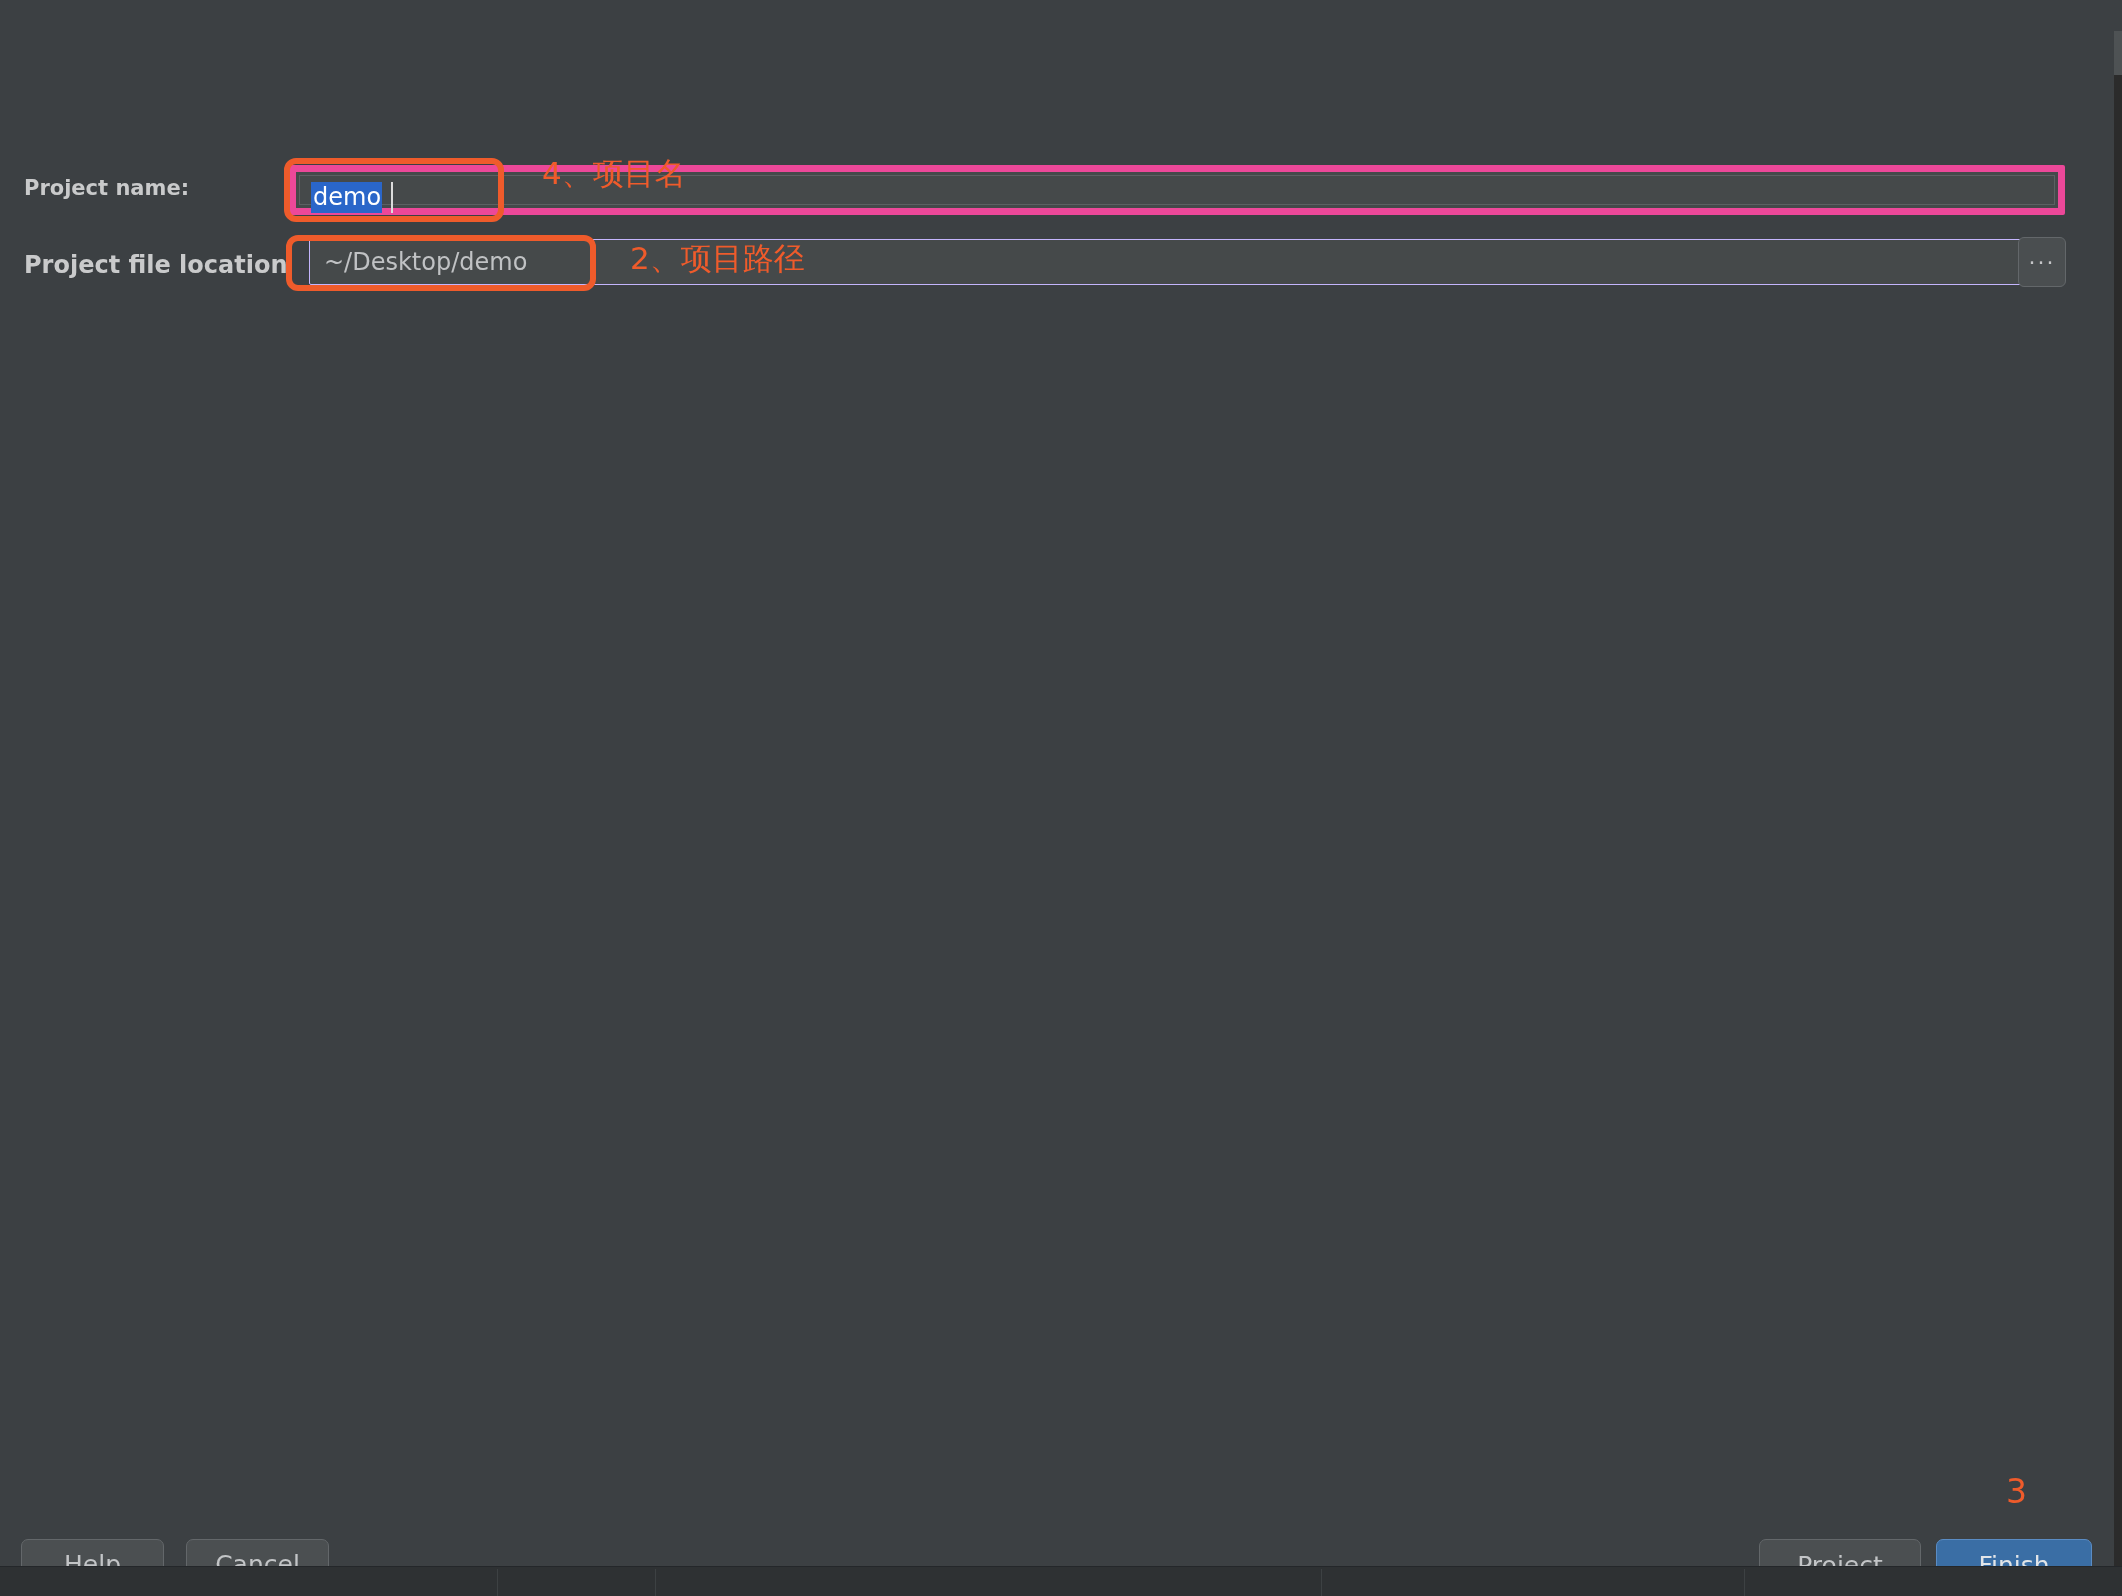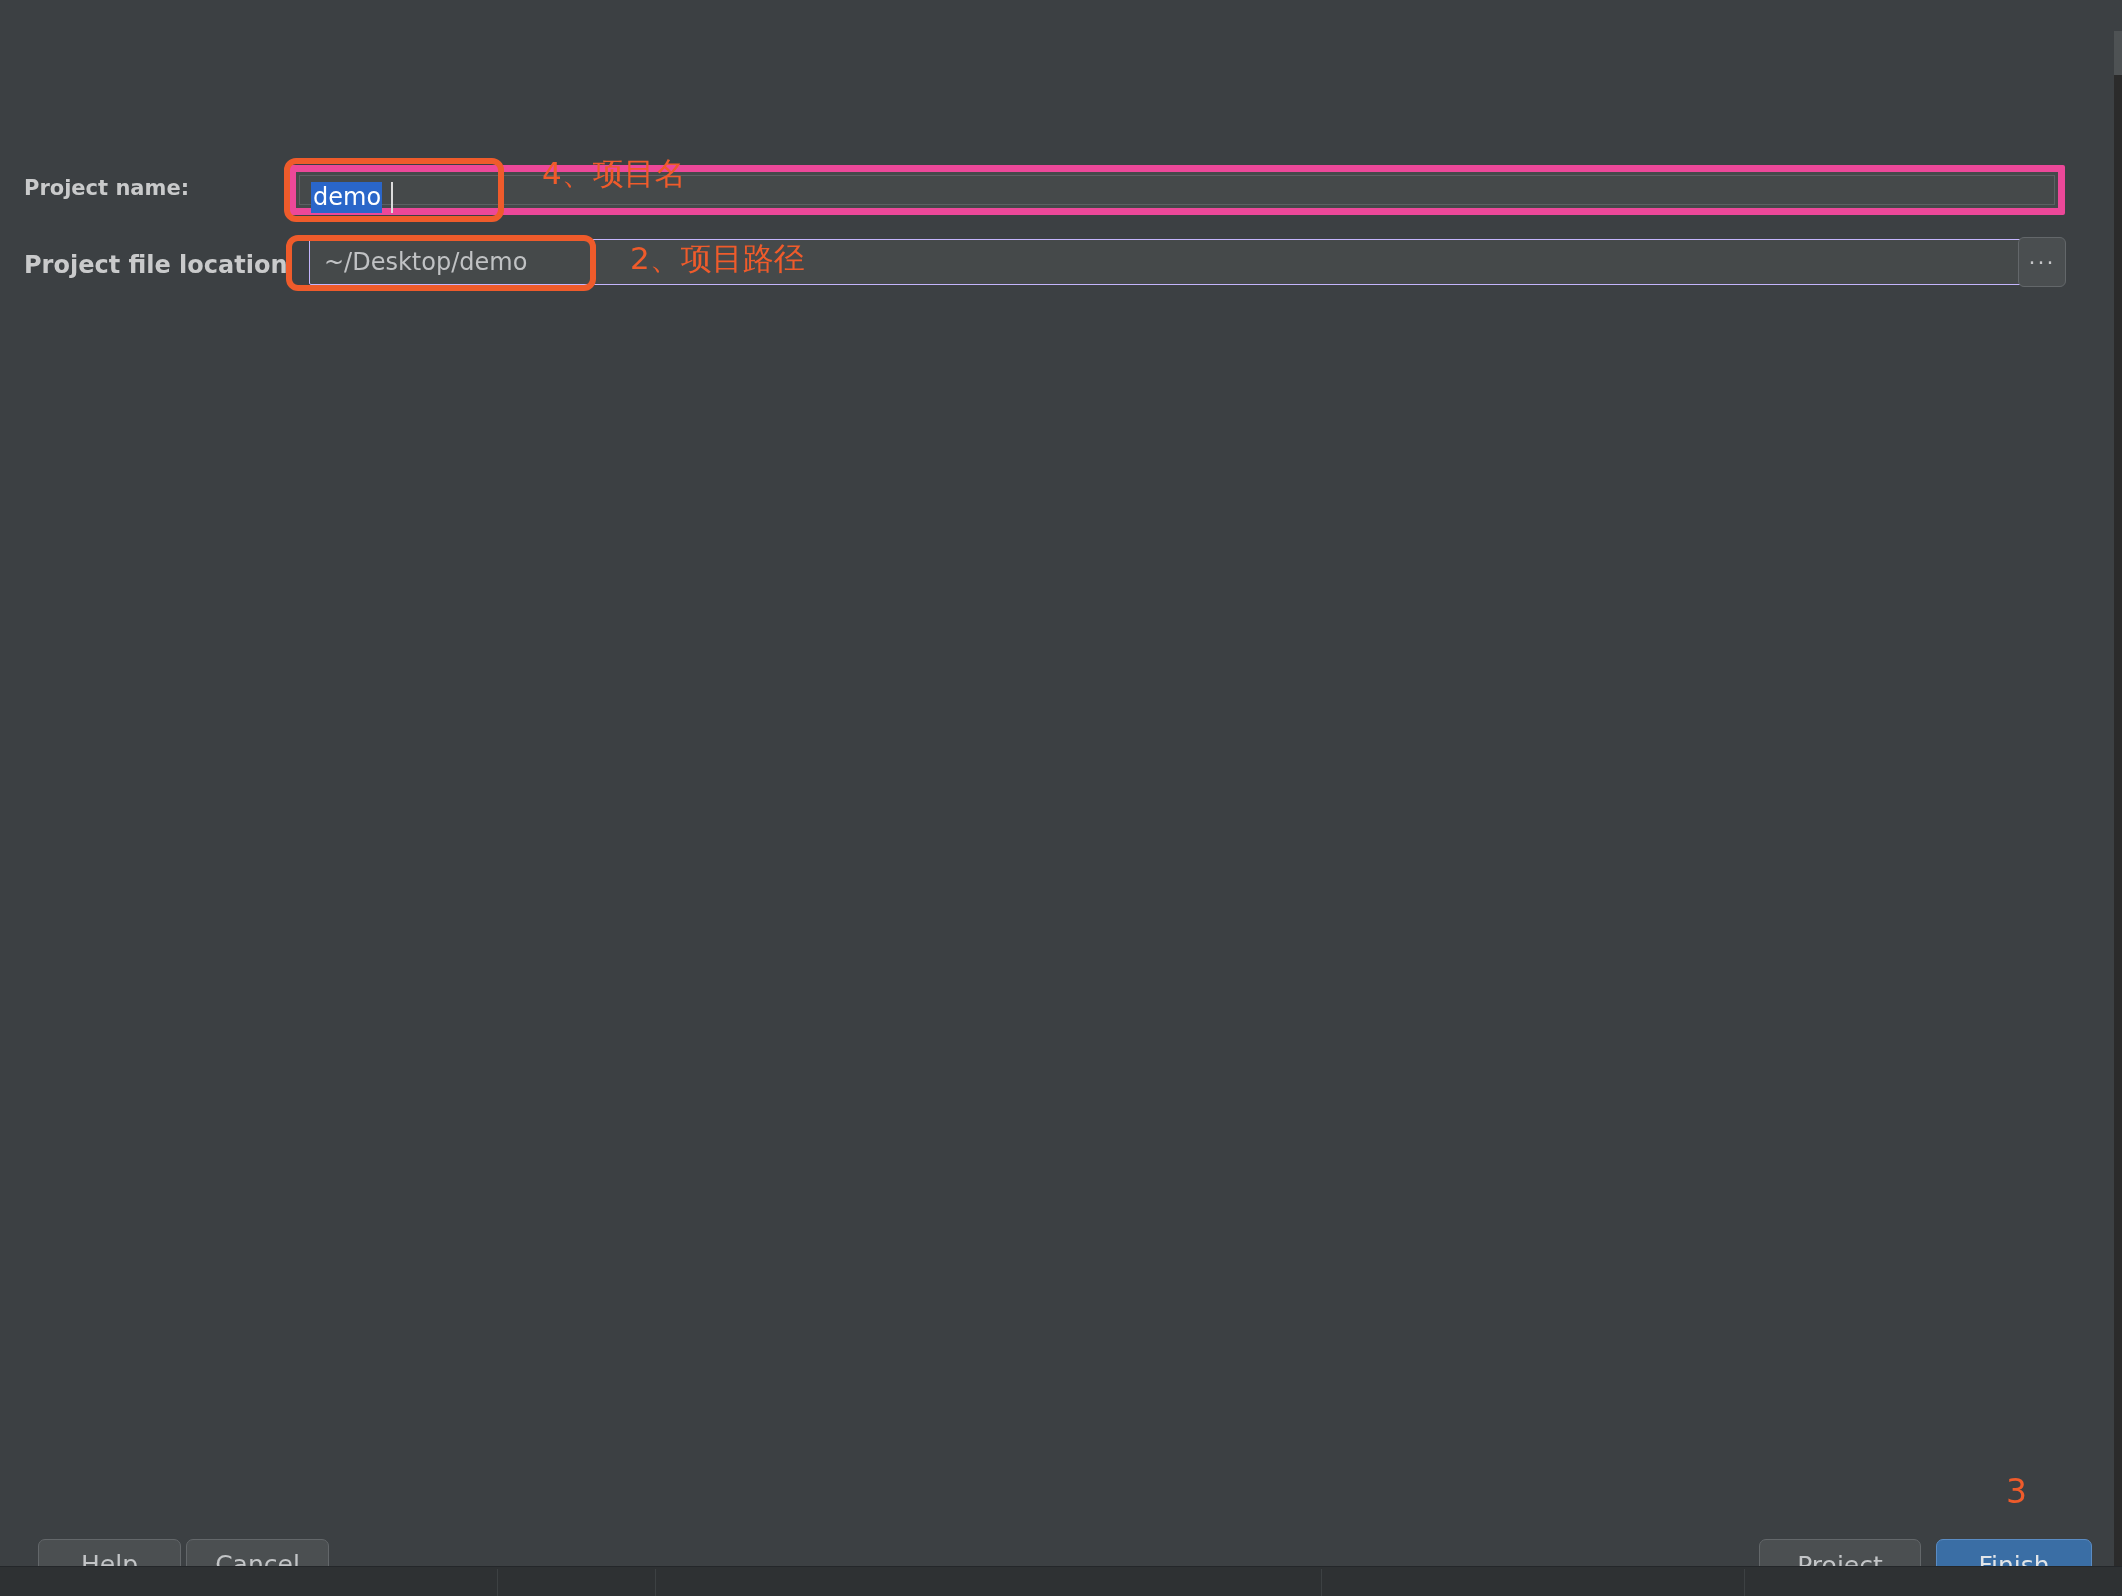--- a/index.html
+++ b/index.html
@@ -204,21 +204,21 @@
     border-radius: 7px;
     display: flex;
     align-items: center;
     justify-content: center;
     font-size: 25px;
     color: #c3c5c7;
     background: #4b4f51;
     border: 1px solid #63676a;
     white-space: nowrap;
   }
-  .btn.help     { left: 38px;   top: 1508px; width: 143px; height: 50px; }
+  .btn.help     { left: 21px;   top: 1508px; width: 143px; height: 50px; }
   .btn.cancel   { left: 186px;  top: 1508px; width: 143px; height: 50px; }
   .btn.previous { left: 1759px; top: 1508px; width: 162px; height: 52px; }
   .btn.finish {
     left: 1936px; top: 1508px; width: 156px; height: 52px;
     background: #3a6ea5;
     border: 1px solid #5a8cc4;
     color: #e2e5e8;
   }
 
   

